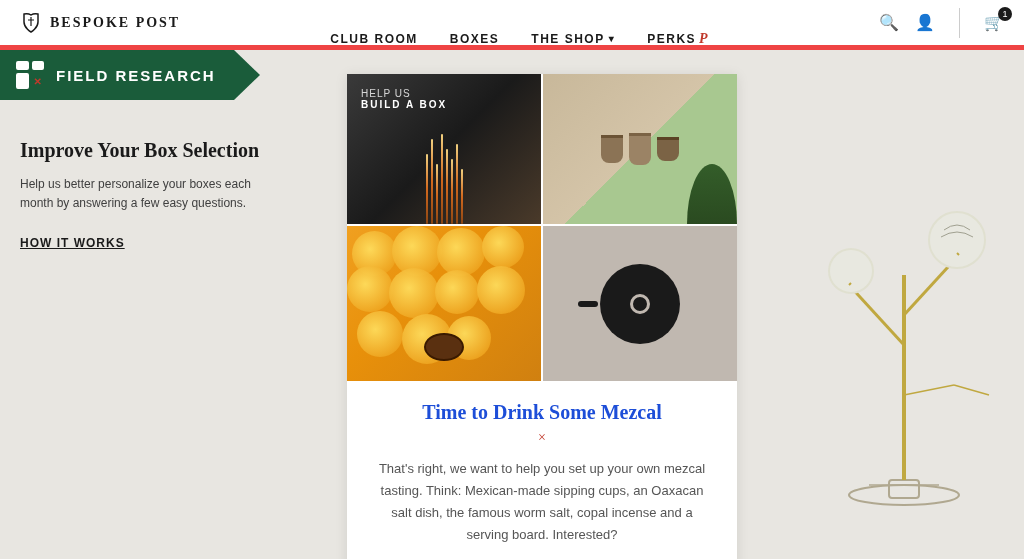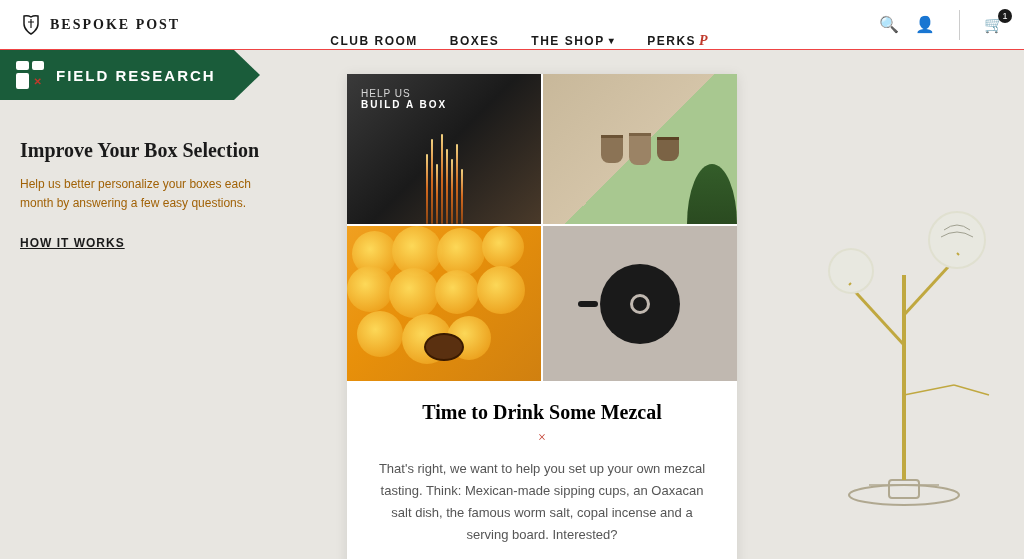--- a/index.html
+++ b/index.html
@@ -12,21 +12,21 @@
       position: relative;
     }
 
     
     header {
       background: #fff;
       height: 50px;
       display: flex;
       align-items: center;
       padding: 16px 20px;
-      border-bottom: 1px solid #ef4444;
+      border-bottom: 5px solid #ef4444;
       position: relative;
       z-index: 10;
     }
     .logo-area {
       display: flex;
       align-items: center;
       gap: 8px;
       min-width: 160px;
     }
     .logo-icon {
@@ -180,21 +180,21 @@
       font-family: 'Georgia', serif;
       font-size: 20px;
       font-weight: bold;
       color: #1a1a1a;
       line-height: 1.3;
       margin-bottom: 12px;
     }
     .sidebar-description {
       font-family: Arial, sans-serif;
       font-size: 12px;
-      color: #a16207;
+      color: #404040;
       line-height: 1.6;
       margin-bottom: 20px;
     }
     .how-it-works-link {
       font-family: Arial, sans-serif;
       font-size: 12px;
       font-weight: bold;
       letter-spacing: 1px;
       text-transform: uppercase;
       color: #1a1a1a;
@@ -284,21 +284,21 @@
 
     
     .card-body {
       padding: 20px 30px 24px;
       text-align: center;
     }
     .card-title {
       font-family: 'Georgia', serif;
       font-size: 20px;
       font-weight: bold;
-      color: #000000;
+      color: #1d4ed8;
       margin-bottom: 6px;
     }
     .card-accent {
       color: #c0392b;
       font-size: 14px;
       margin-bottom: 12px;
     }
     .card-description {
       font-family: Arial, sans-serif;
       font-size: 13px;

